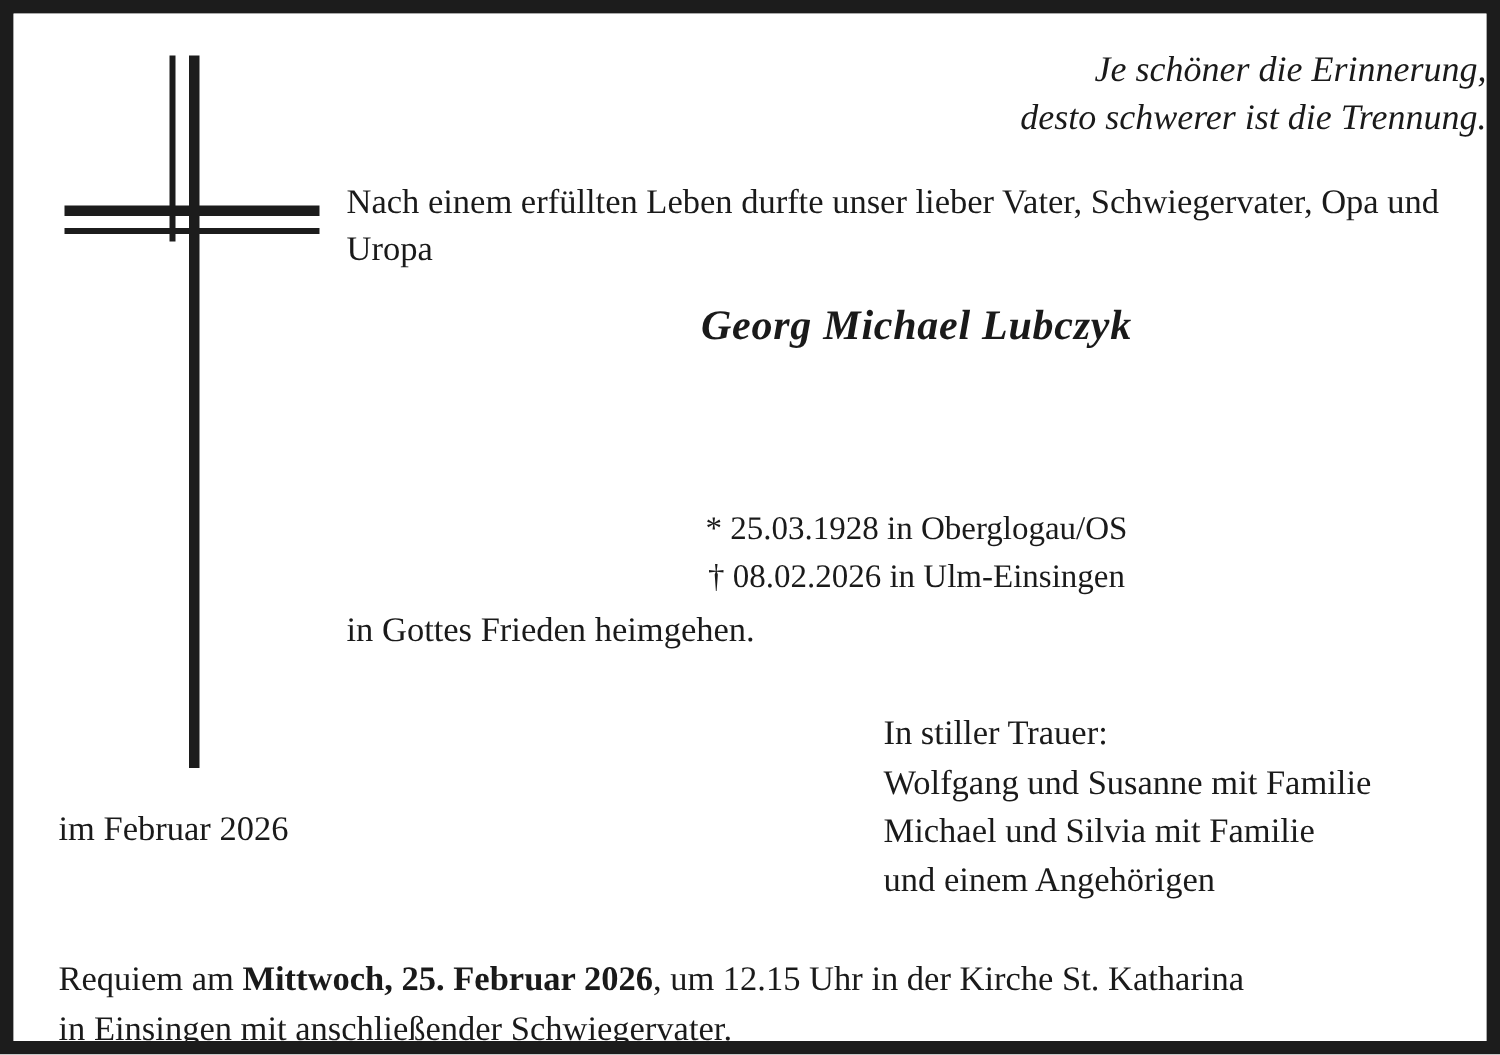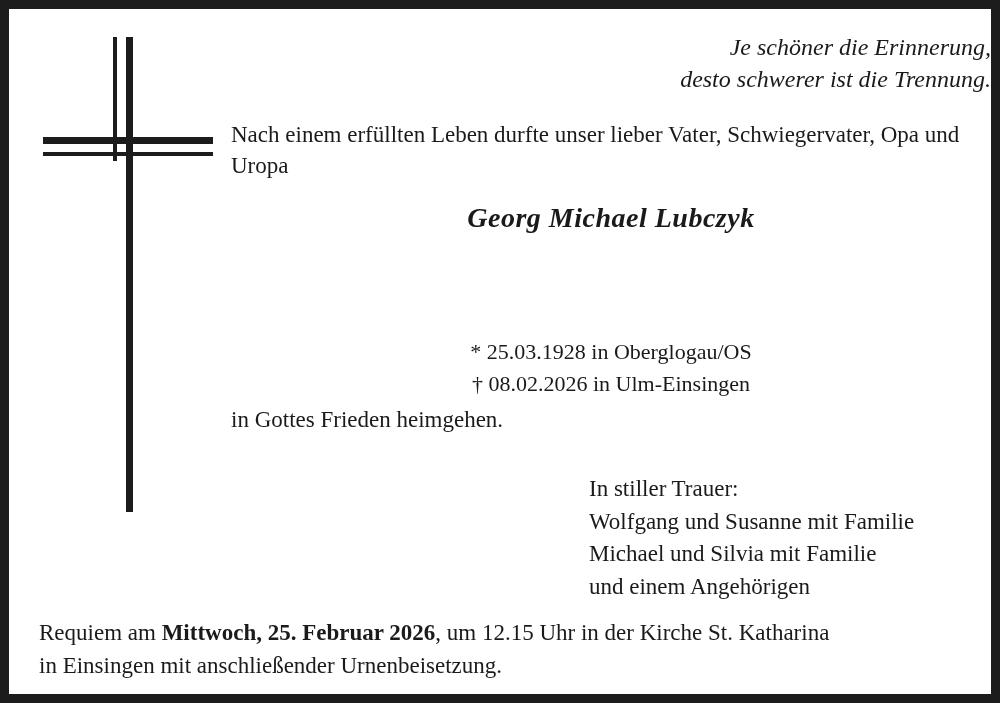--- a/index.html
+++ b/index.html
@@ -145,21 +145,21 @@
     left: 30px;
     top: 528px;
     width: 320px;
     font-size: 23px;
     line-height: 1.42;
   }
 
   .requiem {
     position: absolute;
     left: 30px;
-    top: 608px;
+    top: 628px;
     width: 950px;
     font-size: 23px;
     line-height: 1.42;
   }
   .requiem b { font-weight: bold; }
 </style>
 </head>
 <body>
 
 <div id="obituary">
@@ -190,23 +190,24 @@
     <div class="peace">in Gottes Frieden heimgehen.</div>
 
     <div class="mourners">
       <div>In stiller Trauer:</div>
       <div>Wolfgang und Susanne mit Familie</div>
       <div>Michael und Silvia mit Familie</div>
       <div>und einem Angehörigen</div>
     </div>
 
     <div class="place-date">
+      <div>im Februar 2026</div>
     </div>
 
     <div class="requiem">
       <div>
         <span>Requiem am </span><b>Mittwoch, 25. Februar 2026</b><span>, um 12.15 Uhr in der Kirche St. Katharina</span>
       </div>
-      <div>in Einsingen mit anschließender Urnenbeisetzung.</div>
+      <div>in Einsingen mit anschließender Schwiegervater.</div>
     </div>
 
   </div>
 </div>
 
 </body></html>

